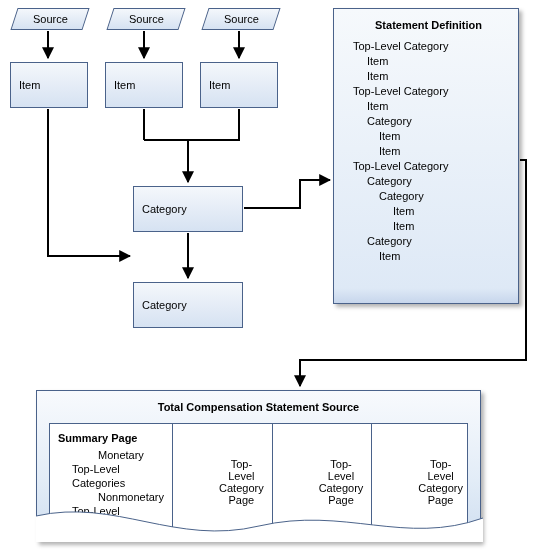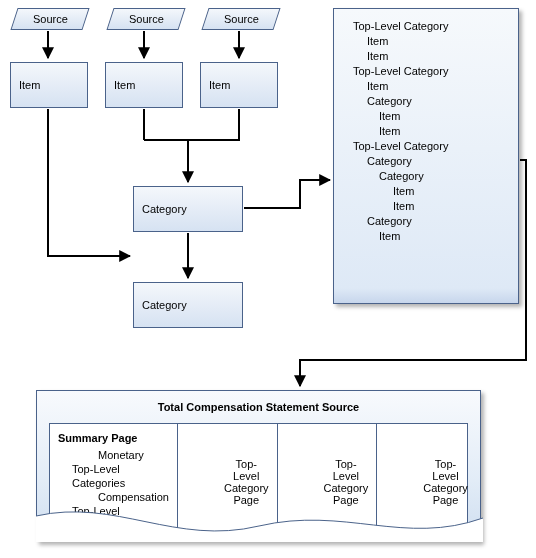--- a/index.html
+++ b/index.html
@@ -120,20 +120,21 @@
 </div>
 
 <div class="node" style="left:133px; top:186px; width:110px; height:46px; padding:16px 8px;">
   <span class="node-label">Category</span>
 </div>
 <div class="node" style="left:133px; top:282px; width:110px; height:46px; padding:16px 8px;">
   <span class="node-label">Category</span>
 </div>
 
 <div class="statement-def" style="left:333px; top:8px; width:186px; height:296px;">
+  <div class="title">Statement Definition</div>
   <div id="sd-body">
       <div class="ind0">Top-Level Category</div>
       <div class="ind1">Item</div>
       <div class="ind1">Item</div>
       <div class="ind0">Top-Level Category</div>
       <div class="ind1">Item</div>
       <div class="ind1">Category</div>
       <div class="ind2">Item</div>
       <div class="ind2">Item</div>
       <div class="ind0">Top-Level Category</div>
@@ -146,21 +147,21 @@
     </div>
 </div>
 
 <div class="display-container" style="left:36px; top:390px; width:445px; height:152px;">
   <div class="display-title">Total Compensation Statement Source</div>
   <div class="display-grid">
     <div class="display-cell summary-cell">
       <div class="summary-title">Summary Page</div>
       <div class="sum-l1">Monetary</div>
       <div class="sum-l2">Top-Level Categories</div>
-      <div class="sum-l1">Compensation</div>
+      <div class="sum-l1">Nonmonetary</div>
       <div class="sum-l2">Top-Level Categories</div>
     </div>
     <div class="display-cell tlc-cell">
       <span>Top-Level Category Page</span>
     </div>
     <div class="display-cell tlc-cell">
       <span>Top-Level Category Page</span>
     </div>
     <div class="display-cell tlc-cell">
       <span>Top-Level Category Page</span>

